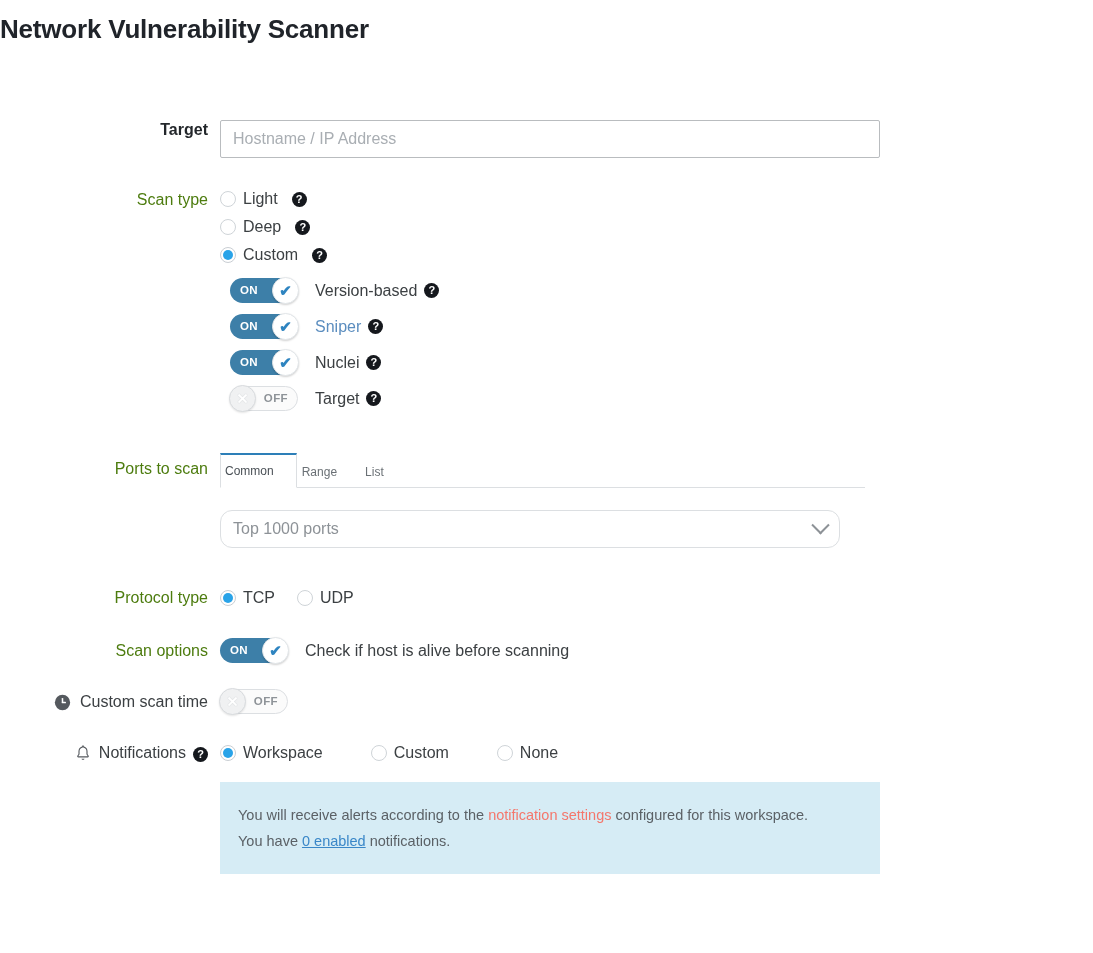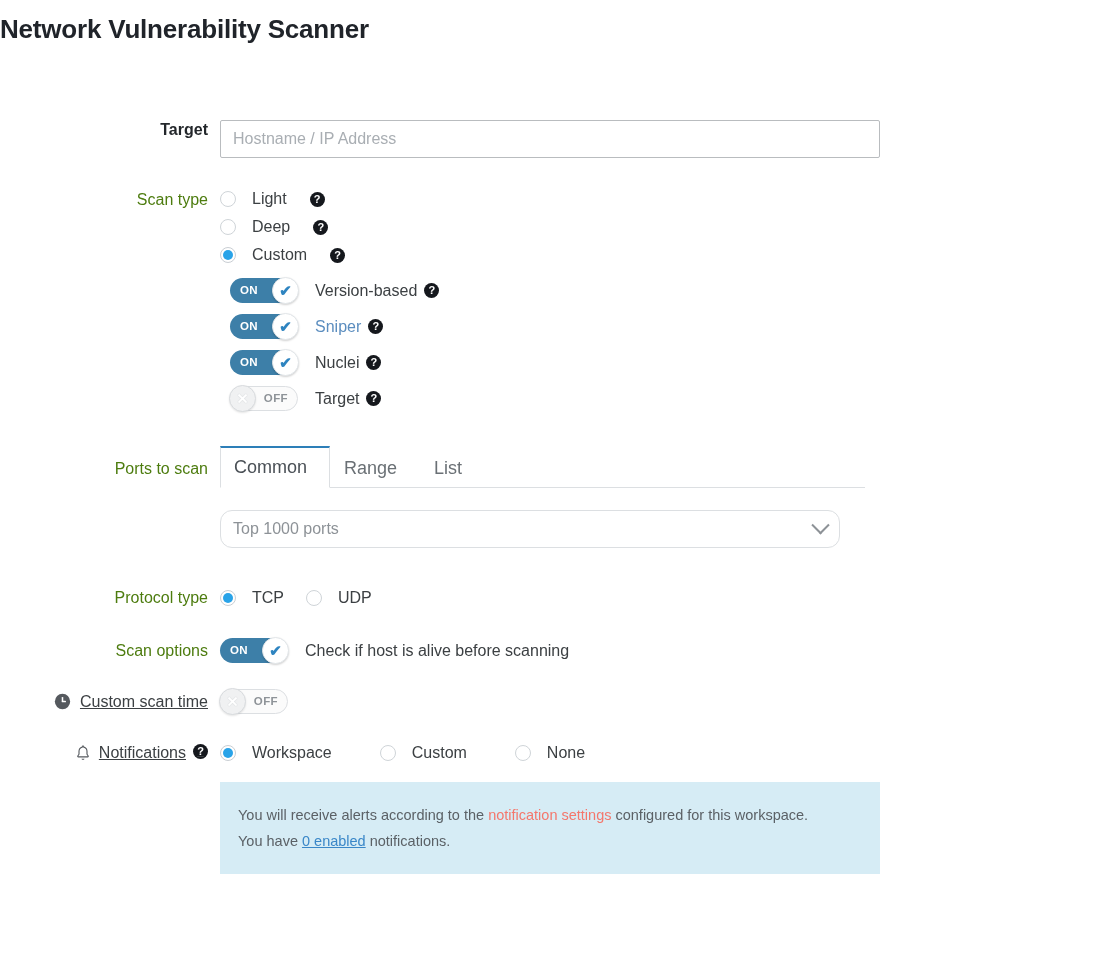--- a/index.html
+++ b/index.html
@@ -62,21 +62,21 @@
     font-size: 16px;
     color: #3c4043;
     outline: none;
   }
   .text-input::placeholder { color: #a9aeb3; }
 
   
   .radio {
     display: inline-flex;
     align-items: center;
-    gap: 16px;
+    gap: 7px;
     font-size: 16px;
     color: #3c4043;
     cursor: pointer;
     vertical-align: middle;
   }
   .radio-dot {
     width: 16px; height: 16px;
     border-radius: 50%;
     border: 1px solid #cfd4d8;
     background: #fff;
@@ -196,23 +196,23 @@
   
   .tabs {
     position: relative;
     width: 645px;
     height: 40px;
     border-bottom: 1px solid #dcdfe2;
     display: flex;
     align-items: flex-end;
   }
   .tab {
-    font-size: 18px;
+    font-size: 12px;
     color: #6a7075;
-    padding: 10px 22px 9px 13px;
+    padding: 10px 22px 9px 4px;
     cursor: pointer;
     border: 1px solid transparent;
     border-bottom: none;
     box-sizing: border-box;
     background: transparent;
     position: relative;
     top: 1px;
   }
   .tab.active {
     color: #4a5056;
@@ -243,29 +243,28 @@
     margin-left: auto;
     width: 11px; height: 11px;
     border-right: 2px solid #8d9297;
     border-bottom: 2px solid #8d9297;
     transform: rotate(45deg) translate(-3px,-3px);
   }
 
   
   .icon-label-row {
     display: flex;
-    align-items: flex-start;
+    align-items: flex-end;
     justify-content: flex-end;
     width: 220px;
     flex: 0 0 220px;
     padding-right: 12px;
     box-sizing: border-box;
     font-size: 16px;
     color: #3c4043;
-    text-decoration: underline;
   }
   .clock-icon {
     width: 17px; height: 17px;
     margin-right: 9px;
     flex: 0 0 17px;
   }
   .bell-icon {
     width: 16px; height: 18px;
     margin-right: 8px;
     flex: 0 0 16px;

